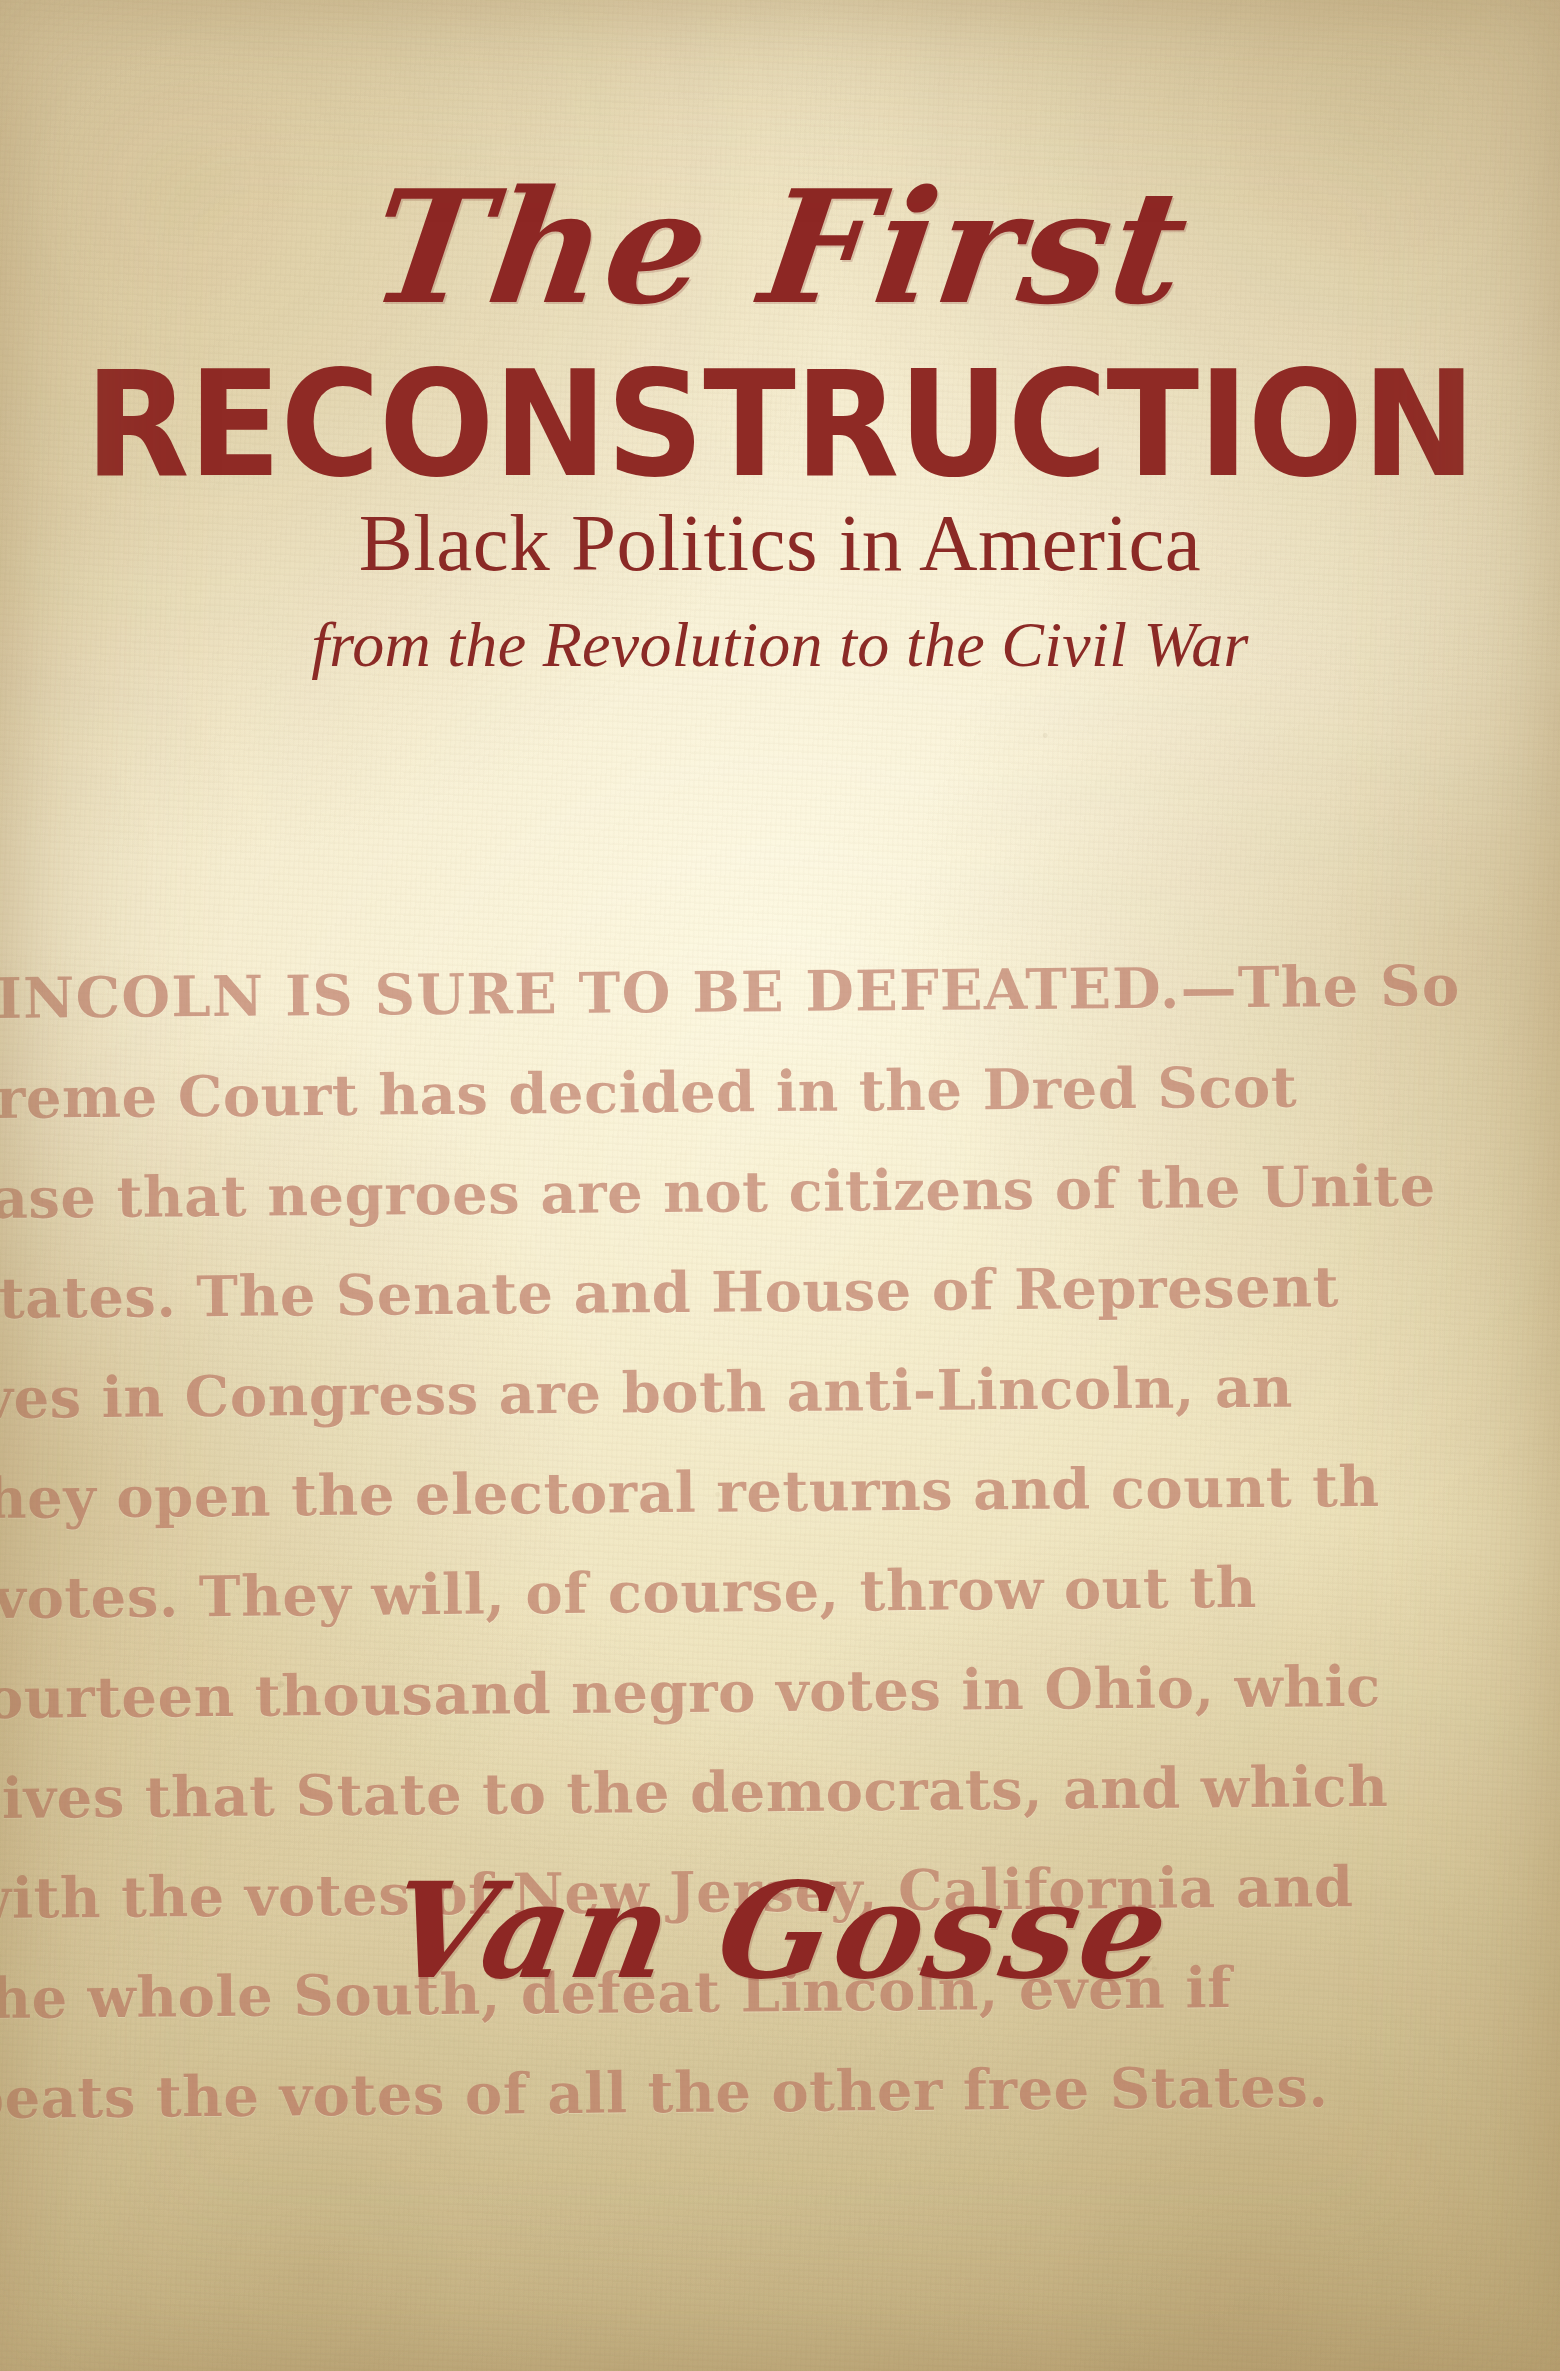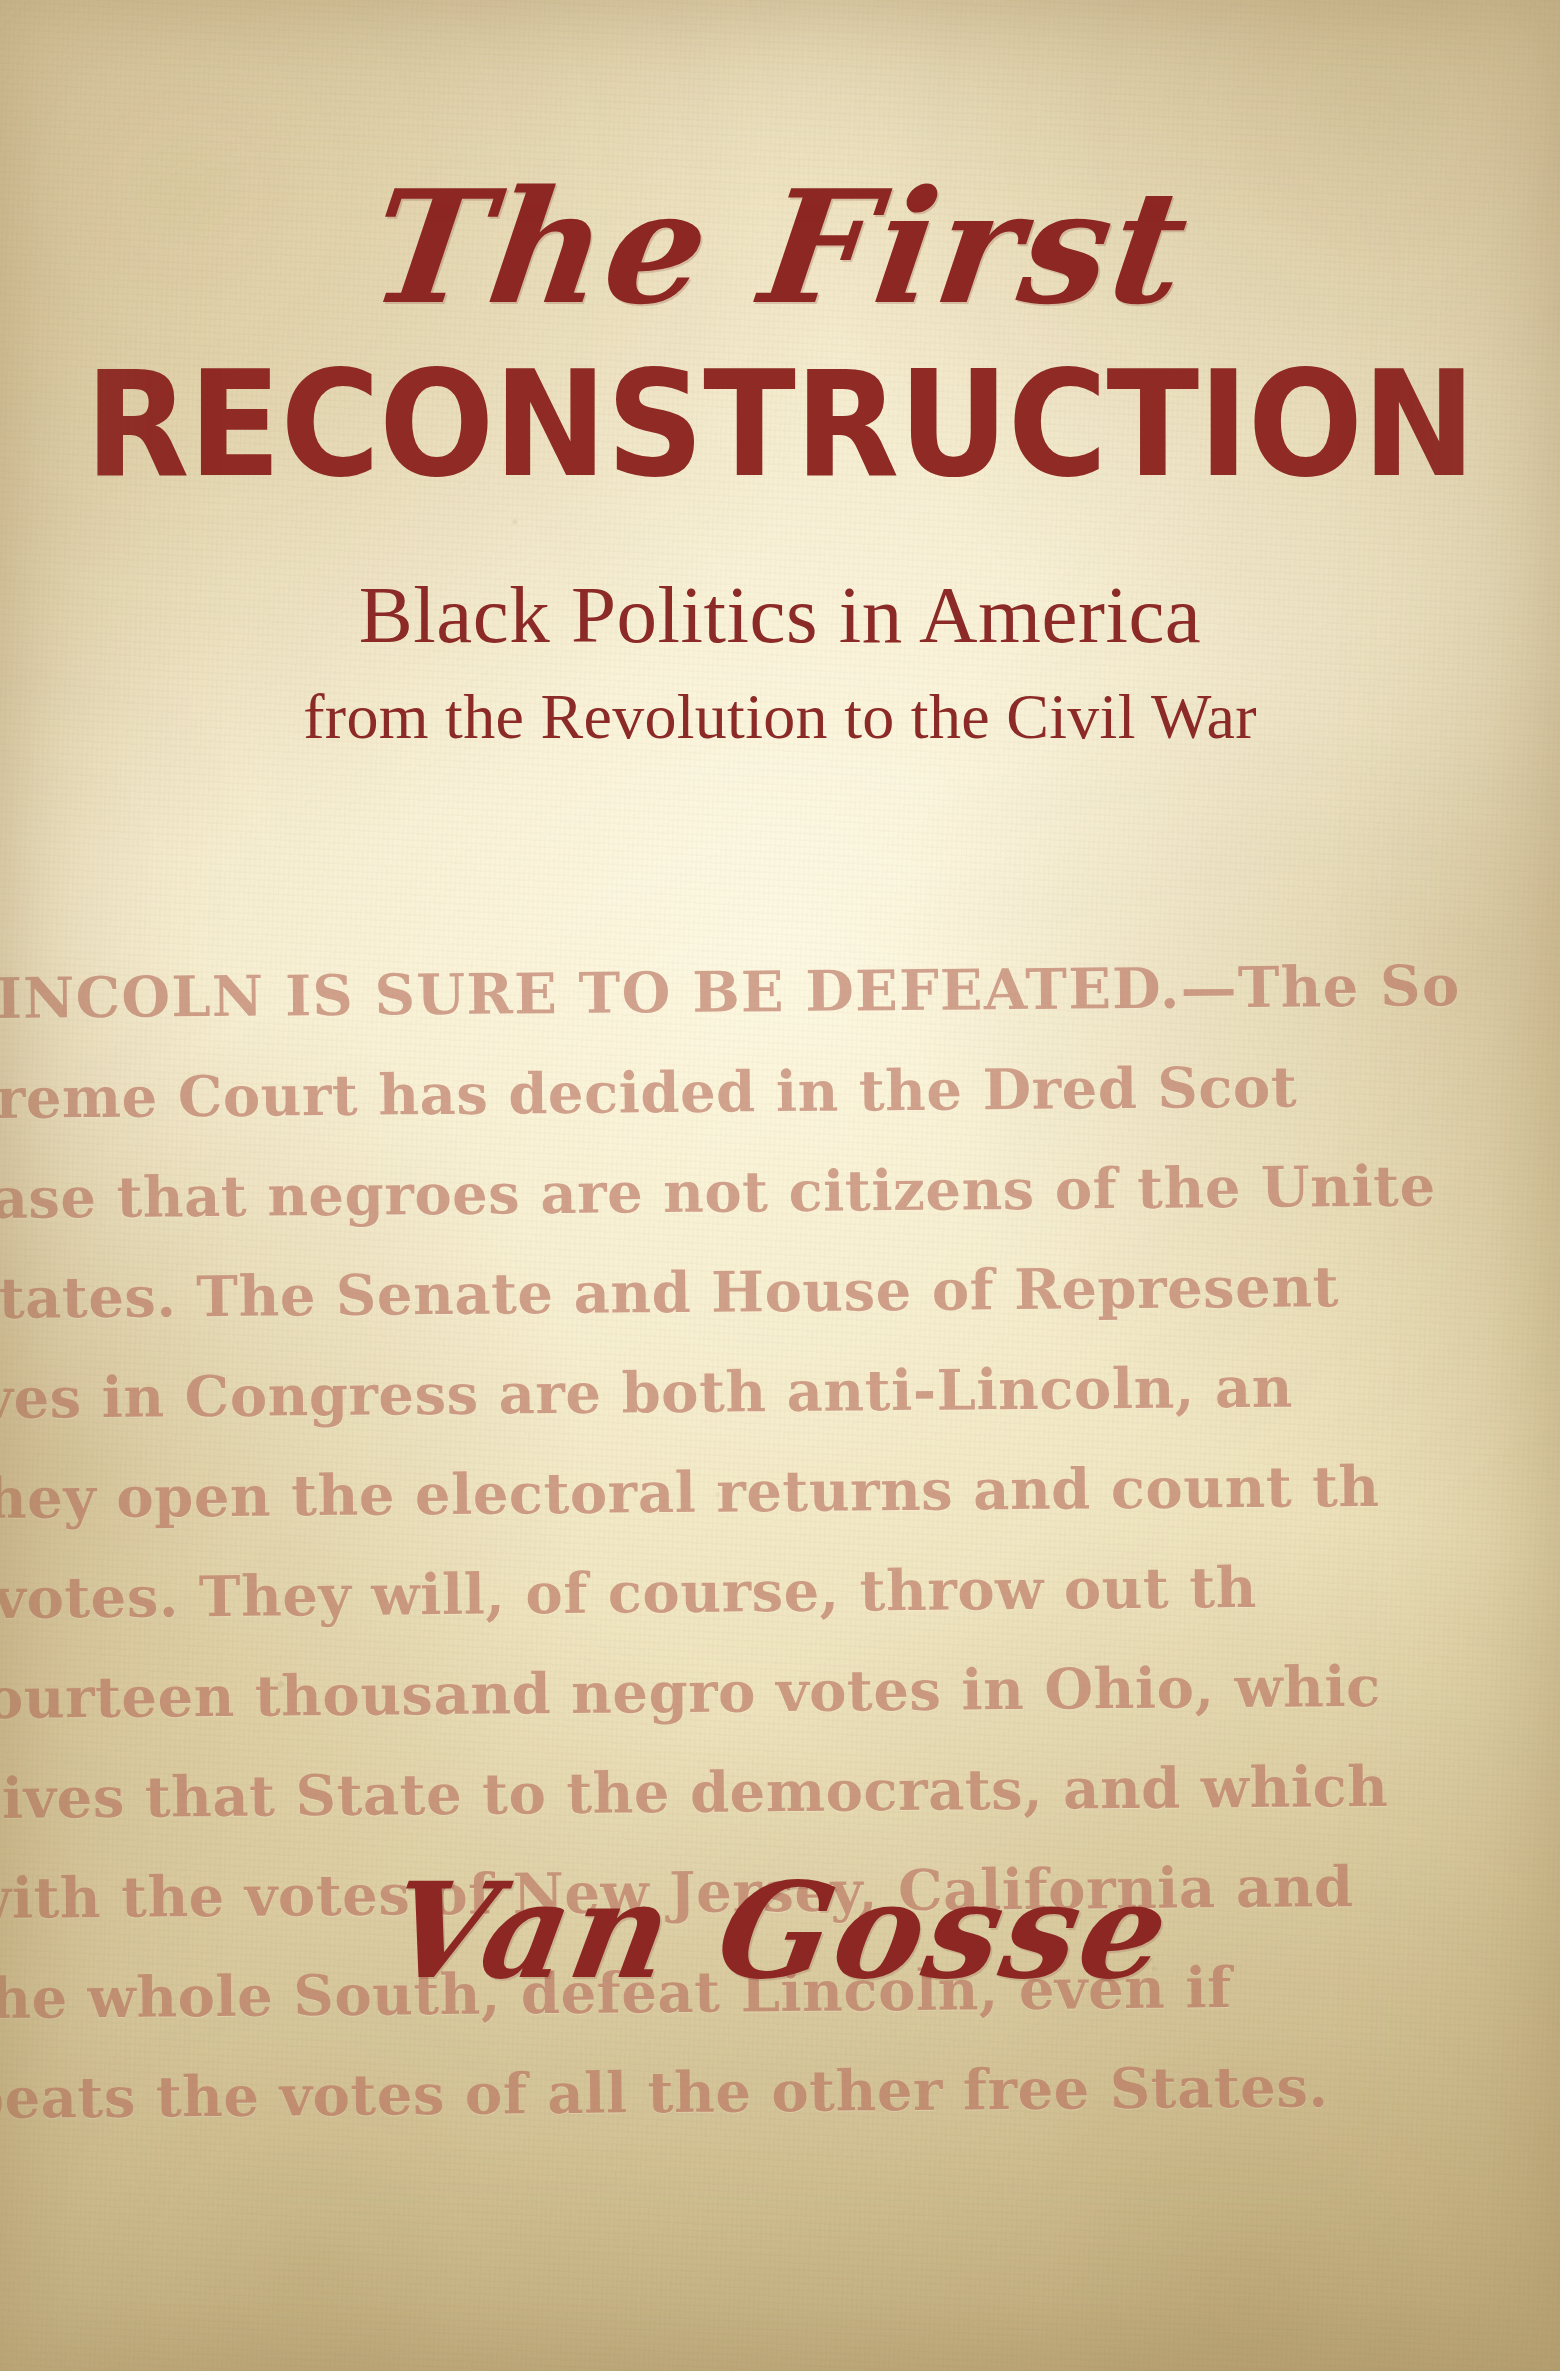--- a/index.html
+++ b/index.html
@@ -112,29 +112,29 @@
     margin-top: 21.5px;
     font-family: "DejaVu Sans", sans-serif;
     font-weight: 700;
     font-size: 146px;
     color: #8f2a25;
     letter-spacing: -1px;
     line-height: 1;
     transform: scaleX(0.93);
   }
   #subtitle-1 {
-    margin-top: 72px;
     font-family: "Liberation Serif", serif;
     font-size: 81px;
     color: #8b2a26;
     letter-spacing: 0.5px;
   }
   #subtitle-2 {
     margin-top: 17.6px;
     font-family: "Liberation Serif", serif;
+    font-style: italic;
     font-size: 64px;
     color: #8b2a26;
     letter-spacing: 0.3px;
   }
 
   
   #author {
     position: absolute;
     left: 0;
     right: 0;

